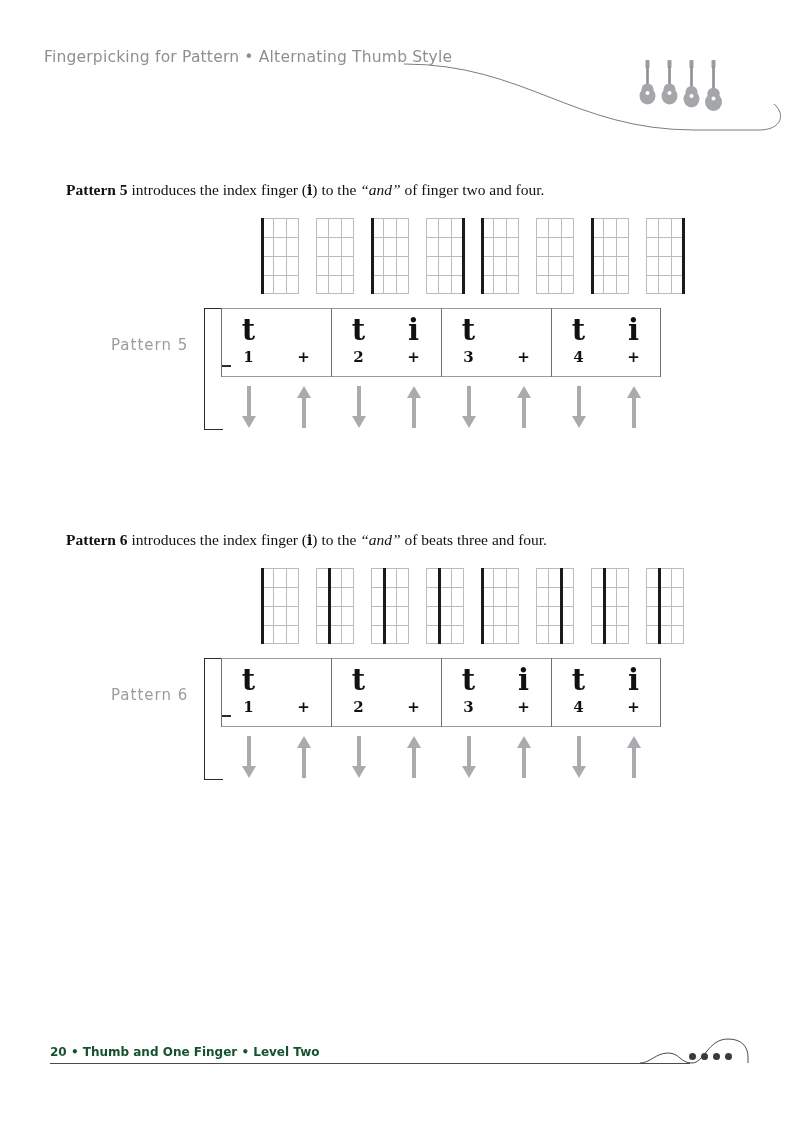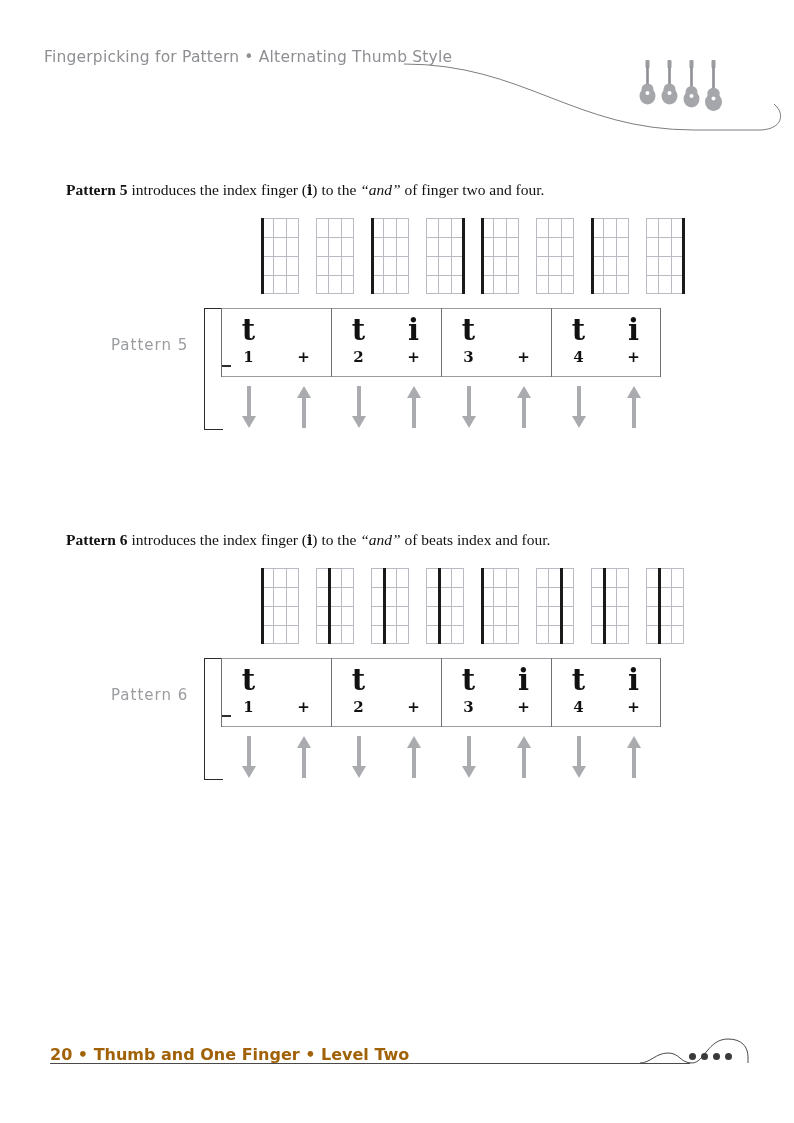--- a/index.html
+++ b/index.html
@@ -262,23 +262,23 @@
     top: 30px;
     width: 640px;
     height: 1px;
     background: #4a4a4a;
   }
   .footer-text {
     position: absolute;
     left: 6px;
     top: 12px;
     font-family: "DejaVu Sans", sans-serif;
-    font-size: 16px;
+    font-size: 12px;
     font-weight: bold;
-    color: #a16207;
+    color: #14532d;
     white-space: nowrap;
   }
   .footer-swoosh {
     position: absolute;
     right: 0;
     top: 0;
   }
   .footer-dots {
     position: absolute;
     right: 18px;
@@ -558,21 +558,21 @@
               <div class="head"></div>
             </div>
           </div>
       </div>
     </div>
 
     <p class="intro" style="margin-top:62px;">
       <b>Pattern 6</b>
       <span>introduces the index finger (</span><span class="mono">i</span><span>) to the</span>
       <i>“and”</i>
-      <span>of beats index and four.</span>
+      <span>of beats three and four.</span>
     </p>
 
     <div class="pattern-block">
       <div class="pattern-label">Pattern 6</div>
       <div class="brace"></div>
       <div class="brace-tip"></div>
 
       <div class="grids">
         <div class="grid-cell">
           <div class="grid">

